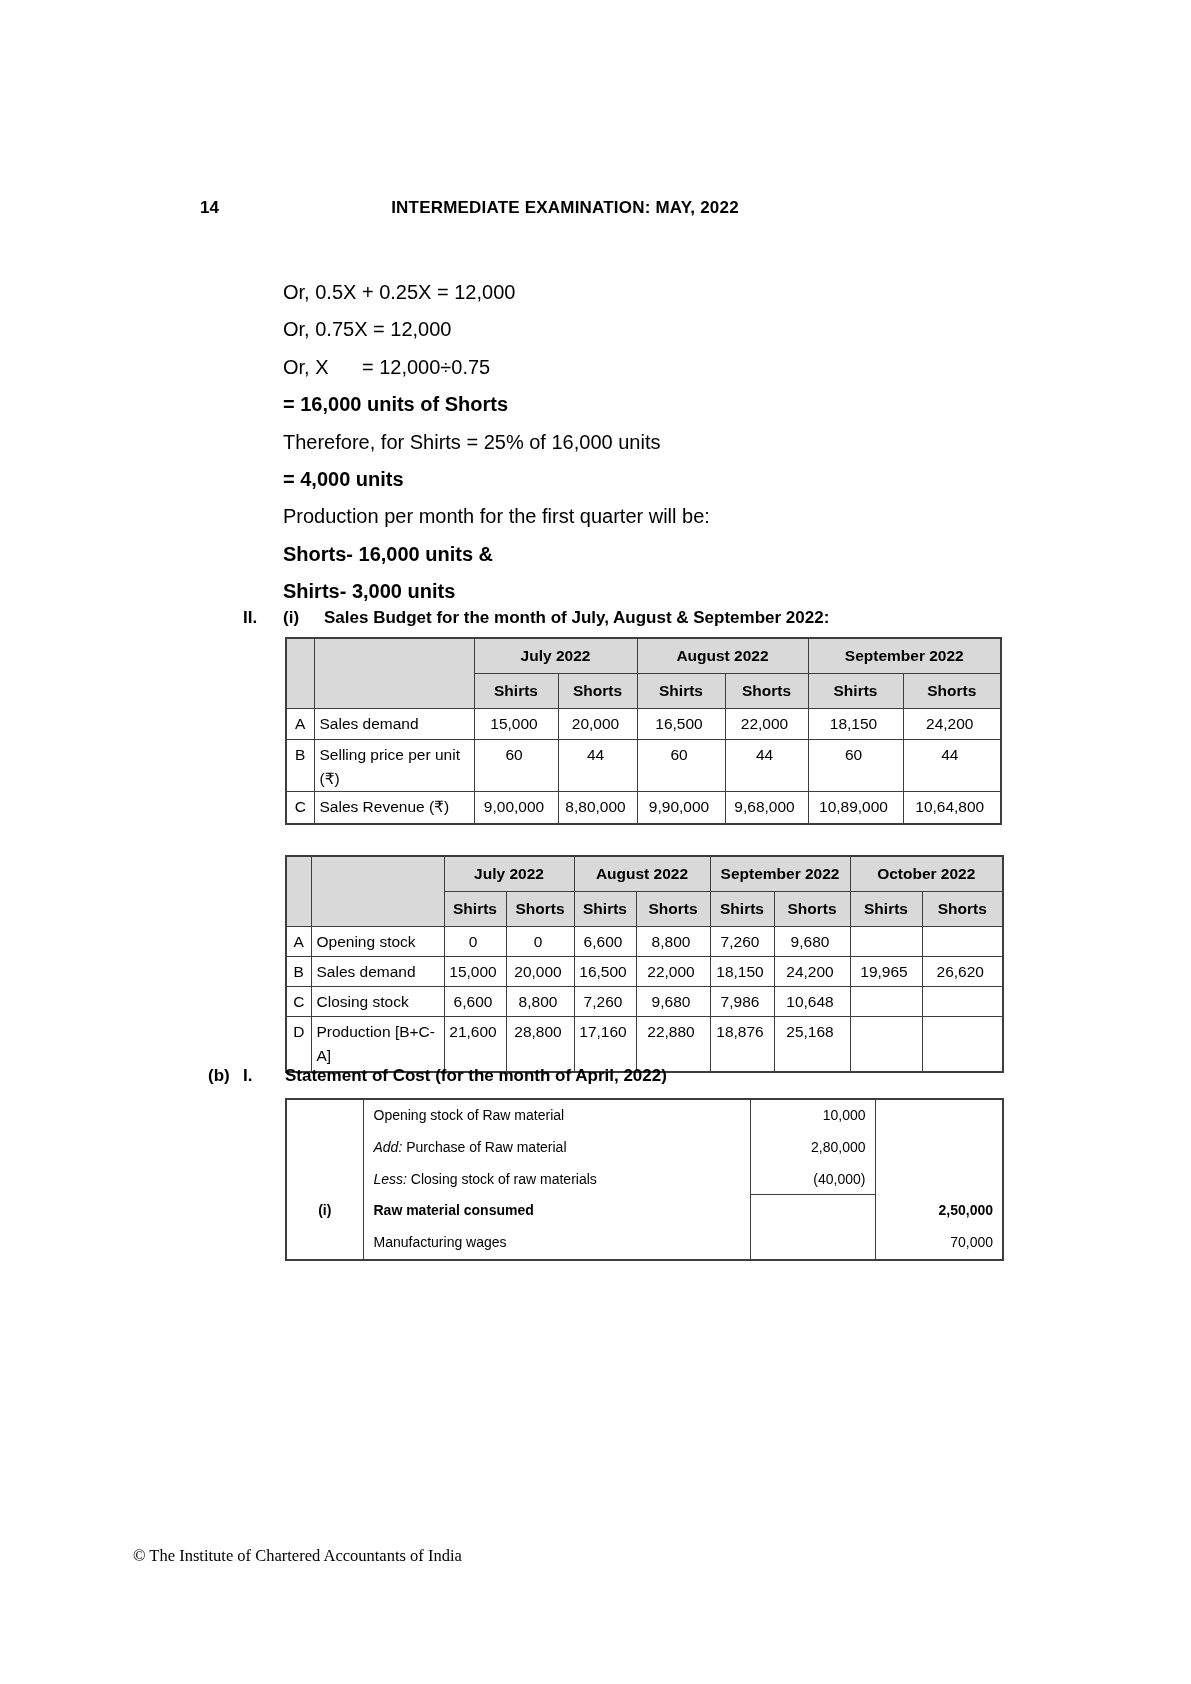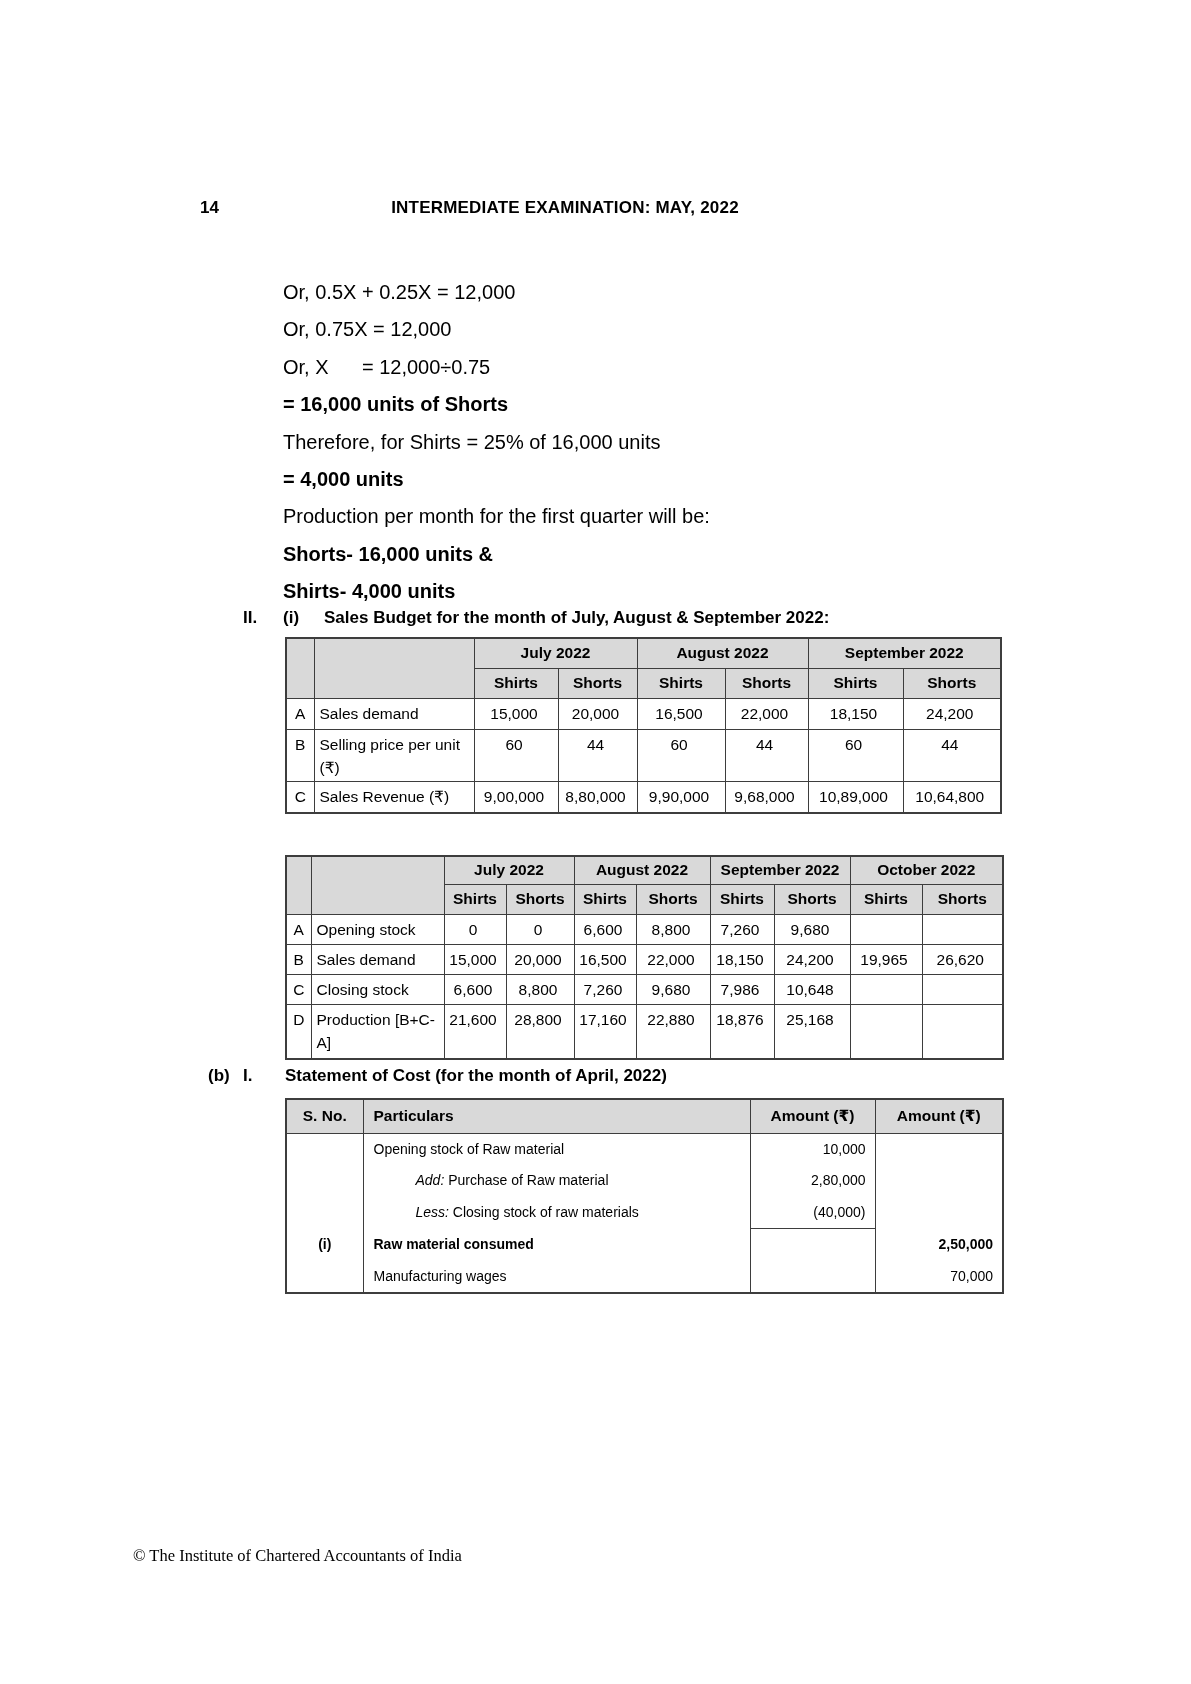--- a/index.html
+++ b/index.html
@@ -39,41 +39,41 @@
     border: 2px solid #3d3d3d;
     background: #ffffff;
     font-size: 15.5px;
   }
   .doc-table td { border: 1.5px solid #3d3d3d; overflow: hidden; }
   .doc-table td.hd {
     background: #d9d9d9;
     font-weight: bold;
     text-align: center;
     vertical-align: middle;
-    padding: 0 2px;
+    padding: 8px 2px;
     white-space: nowrap;
   }
   .doc-table td.kc { text-align: center; vertical-align: top; line-height: 28px; padding-top: 1px; }
   .doc-table td.lc { vertical-align: top; line-height: 23.5px; padding: 3px 2px 0 5px; }
   .doc-table td.vc { text-align: center; vertical-align: top; line-height: 28px; padding: 1px 6px 0 2px; white-space: nowrap; }
 
   #sales-budget-table      { left: 285px; top: 637px; }
   #production-budget-table { left: 285px; top: 855px; }
   #cost-table              { left: 285px; top: 1098px; }
 
   
   #cost-table td.hd.hl { text-align: left; padding-left: 10px; }
   #cost-table td.bc { vertical-align: top; padding: 0; }
   .ln { height: 31.8px; line-height: 31.8px; font-size: 14px; padding: 0 9px; white-space: nowrap; overflow: hidden; }
   .ln.part { padding-left: 10px; }
   .ln.center { text-align: center; }
   .ln.right { text-align: right; }
   .ln.bold { font-weight: bold; }
   .ln.rule { border-bottom: 1.5px solid #3d3d3d; }
-  .ln i { font-style: italic; margin-left: 42px; }
+  .ln i { font-style: italic; }
 
   
   .page-footer {
     position: absolute; left: 133px; top: 1546px;
     font-family: "Liberation Serif", "DejaVu Serif", serif;
     font-size: 16.5px; font-weight: normal; white-space: nowrap;
   }
 </style>
 </head>
 <body>
@@ -87,21 +87,21 @@
 
   <div class="solution" id="solution-lines">
       <div class="sline">Or, 0.5X + 0.25X = 12,000</div>
       <div class="sline">Or, 0.75X = 12,000</div>
       <div class="sline">Or, X      = 12,000÷0.75</div>
       <div class="sline bold">= 16,000 units of Shorts</div>
       <div class="sline">Therefore, for Shirts = 25% of 16,000 units</div>
       <div class="sline bold">= 4,000 units</div>
       <div class="sline">Production per month for the first quarter will be:</div>
       <div class="sline bold">Shorts- 16,000 units &amp;</div>
-      <div class="sline bold">Shirts- 4,000 units</div>
+      <div class="sline bold">Shirts- 3,000 units</div>
     </div>
 
   <div class="sec-head head-ii">
     <span style="left:0">II.</span>
     <span style="left:40px">(i)</span>
     <span style="left:81px">Sales Budget for the month of July, August &amp; September 2022:</span>
   </div>
 
   <table class="doc-table" id="sales-budget-table">
       <colgroup>
@@ -254,26 +254,20 @@
   </div>
 
   <table class="doc-table" id="cost-table">
       <colgroup>
         <col style="width: 77px;">
         <col style="width: 387px;">
         <col style="width: 125px;">
         <col style="width: 128px;">
       </colgroup>
       <tbody>
-        <tr style="height: 34px;">
-          <td class="hd">S. No.</td>
-          <td class="hd hl">Particulars</td>
-          <td class="hd">Amount (₹)</td>
-          <td class="hd">Amount (₹)</td>
-        </tr>
         <tr>
           <td class="bc">
             <div class="ln center"></div>
             <div class="ln center"></div>
             <div class="ln center"></div>
             <div class="ln center bold">(i)</div>
             <div class="ln center"></div>
           </td>
           <td class="bc">
             <div class="ln part">Opening stock of Raw material</div>

